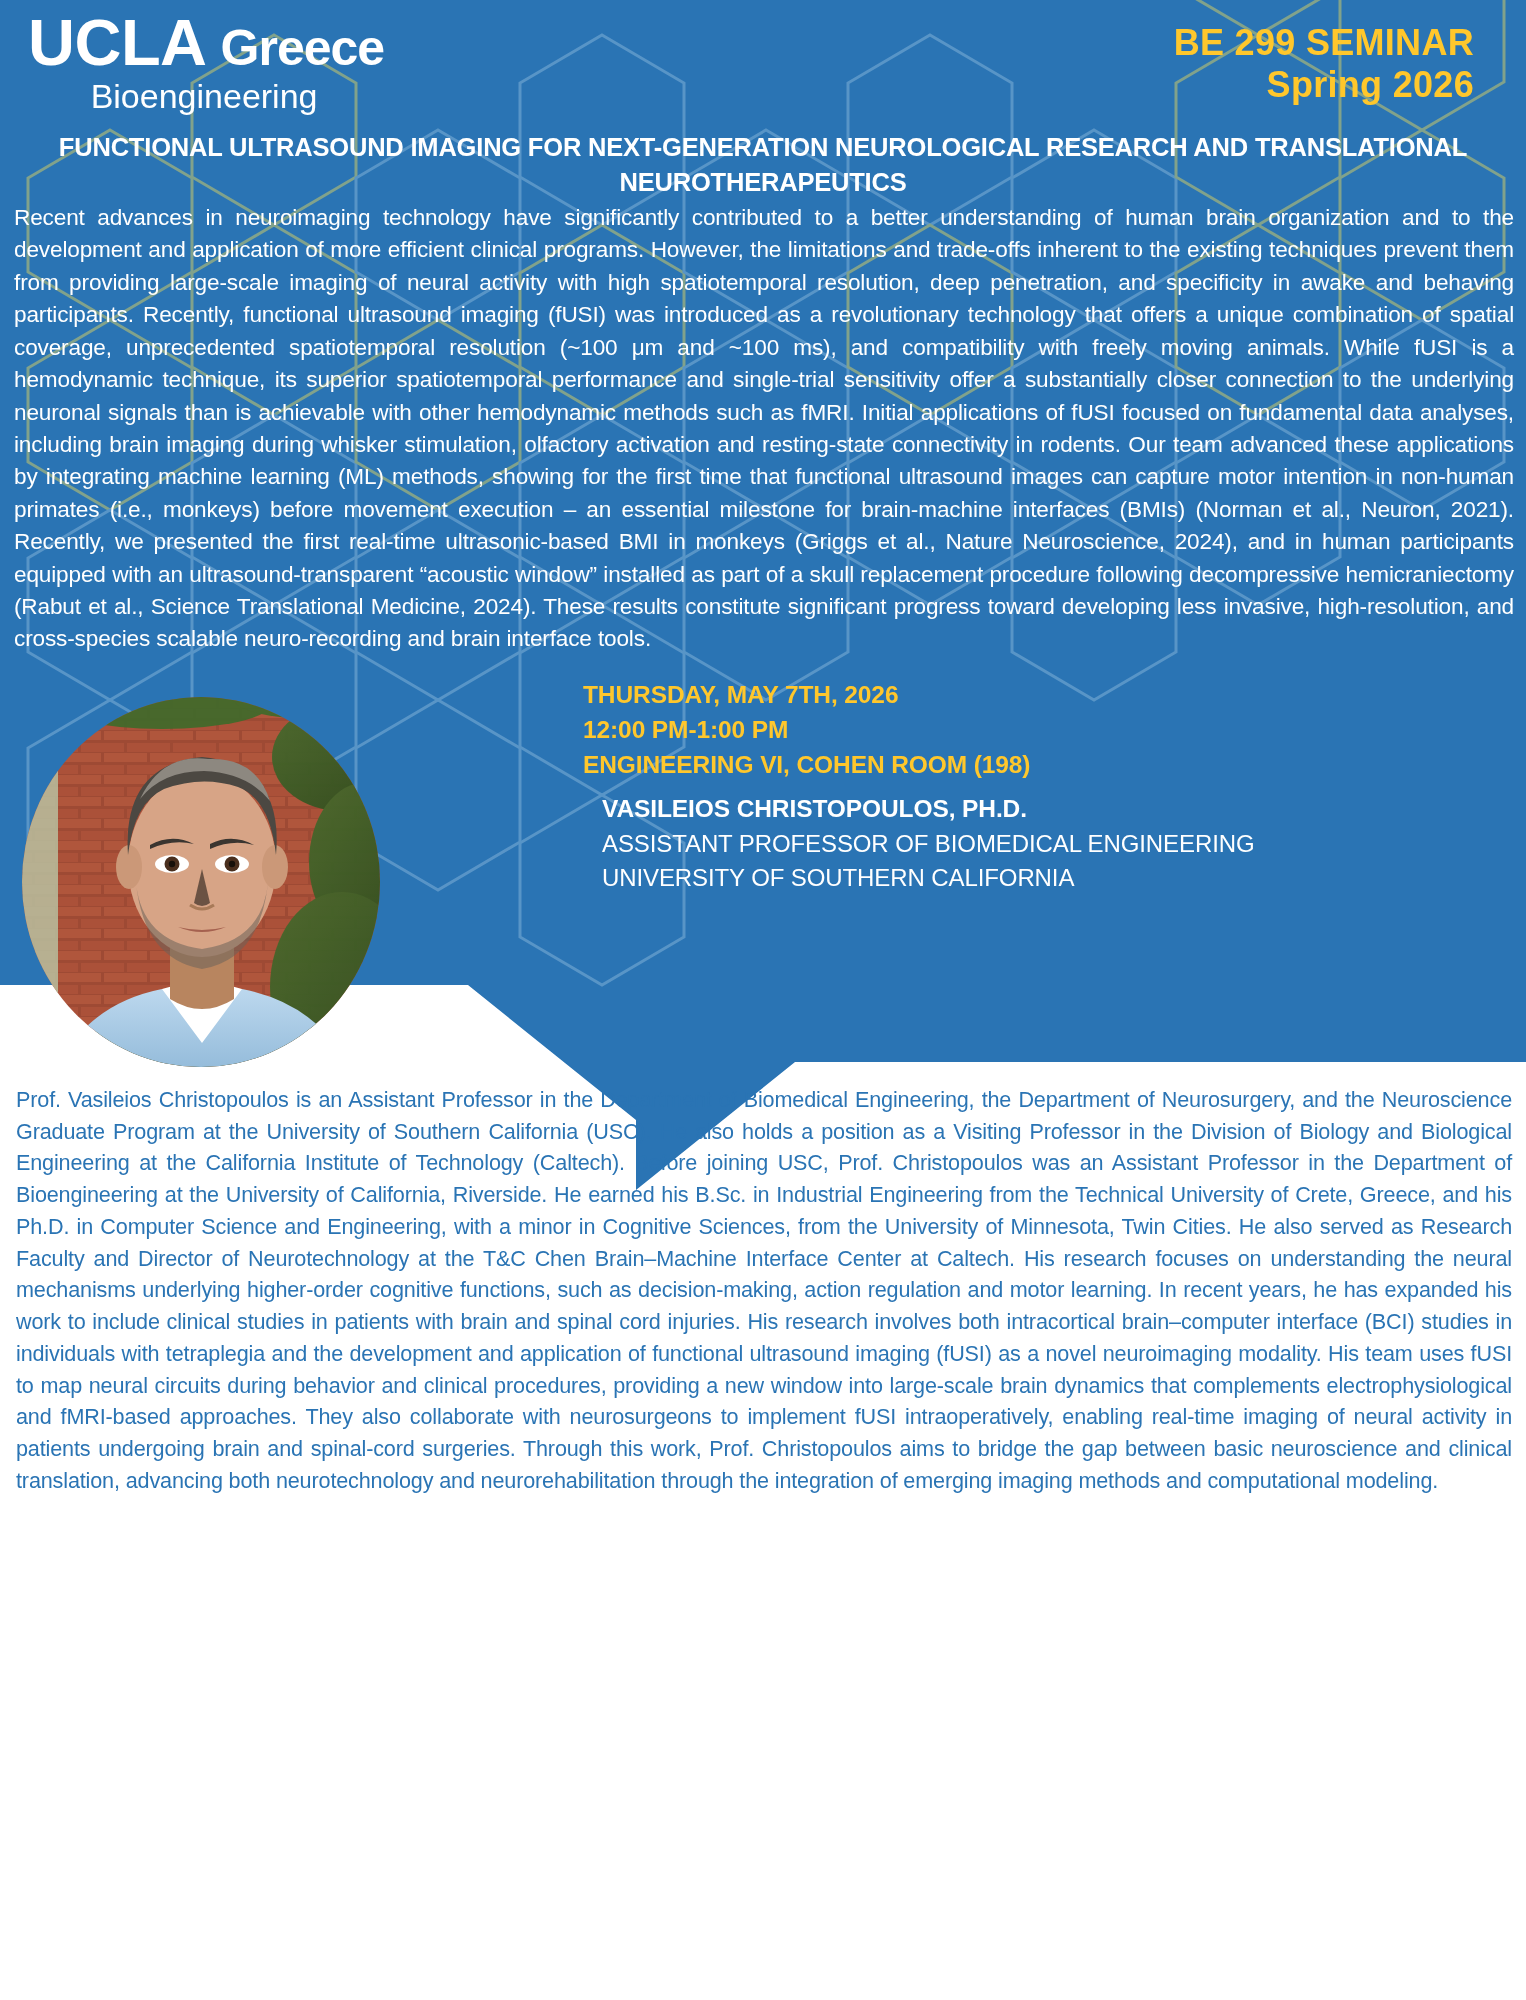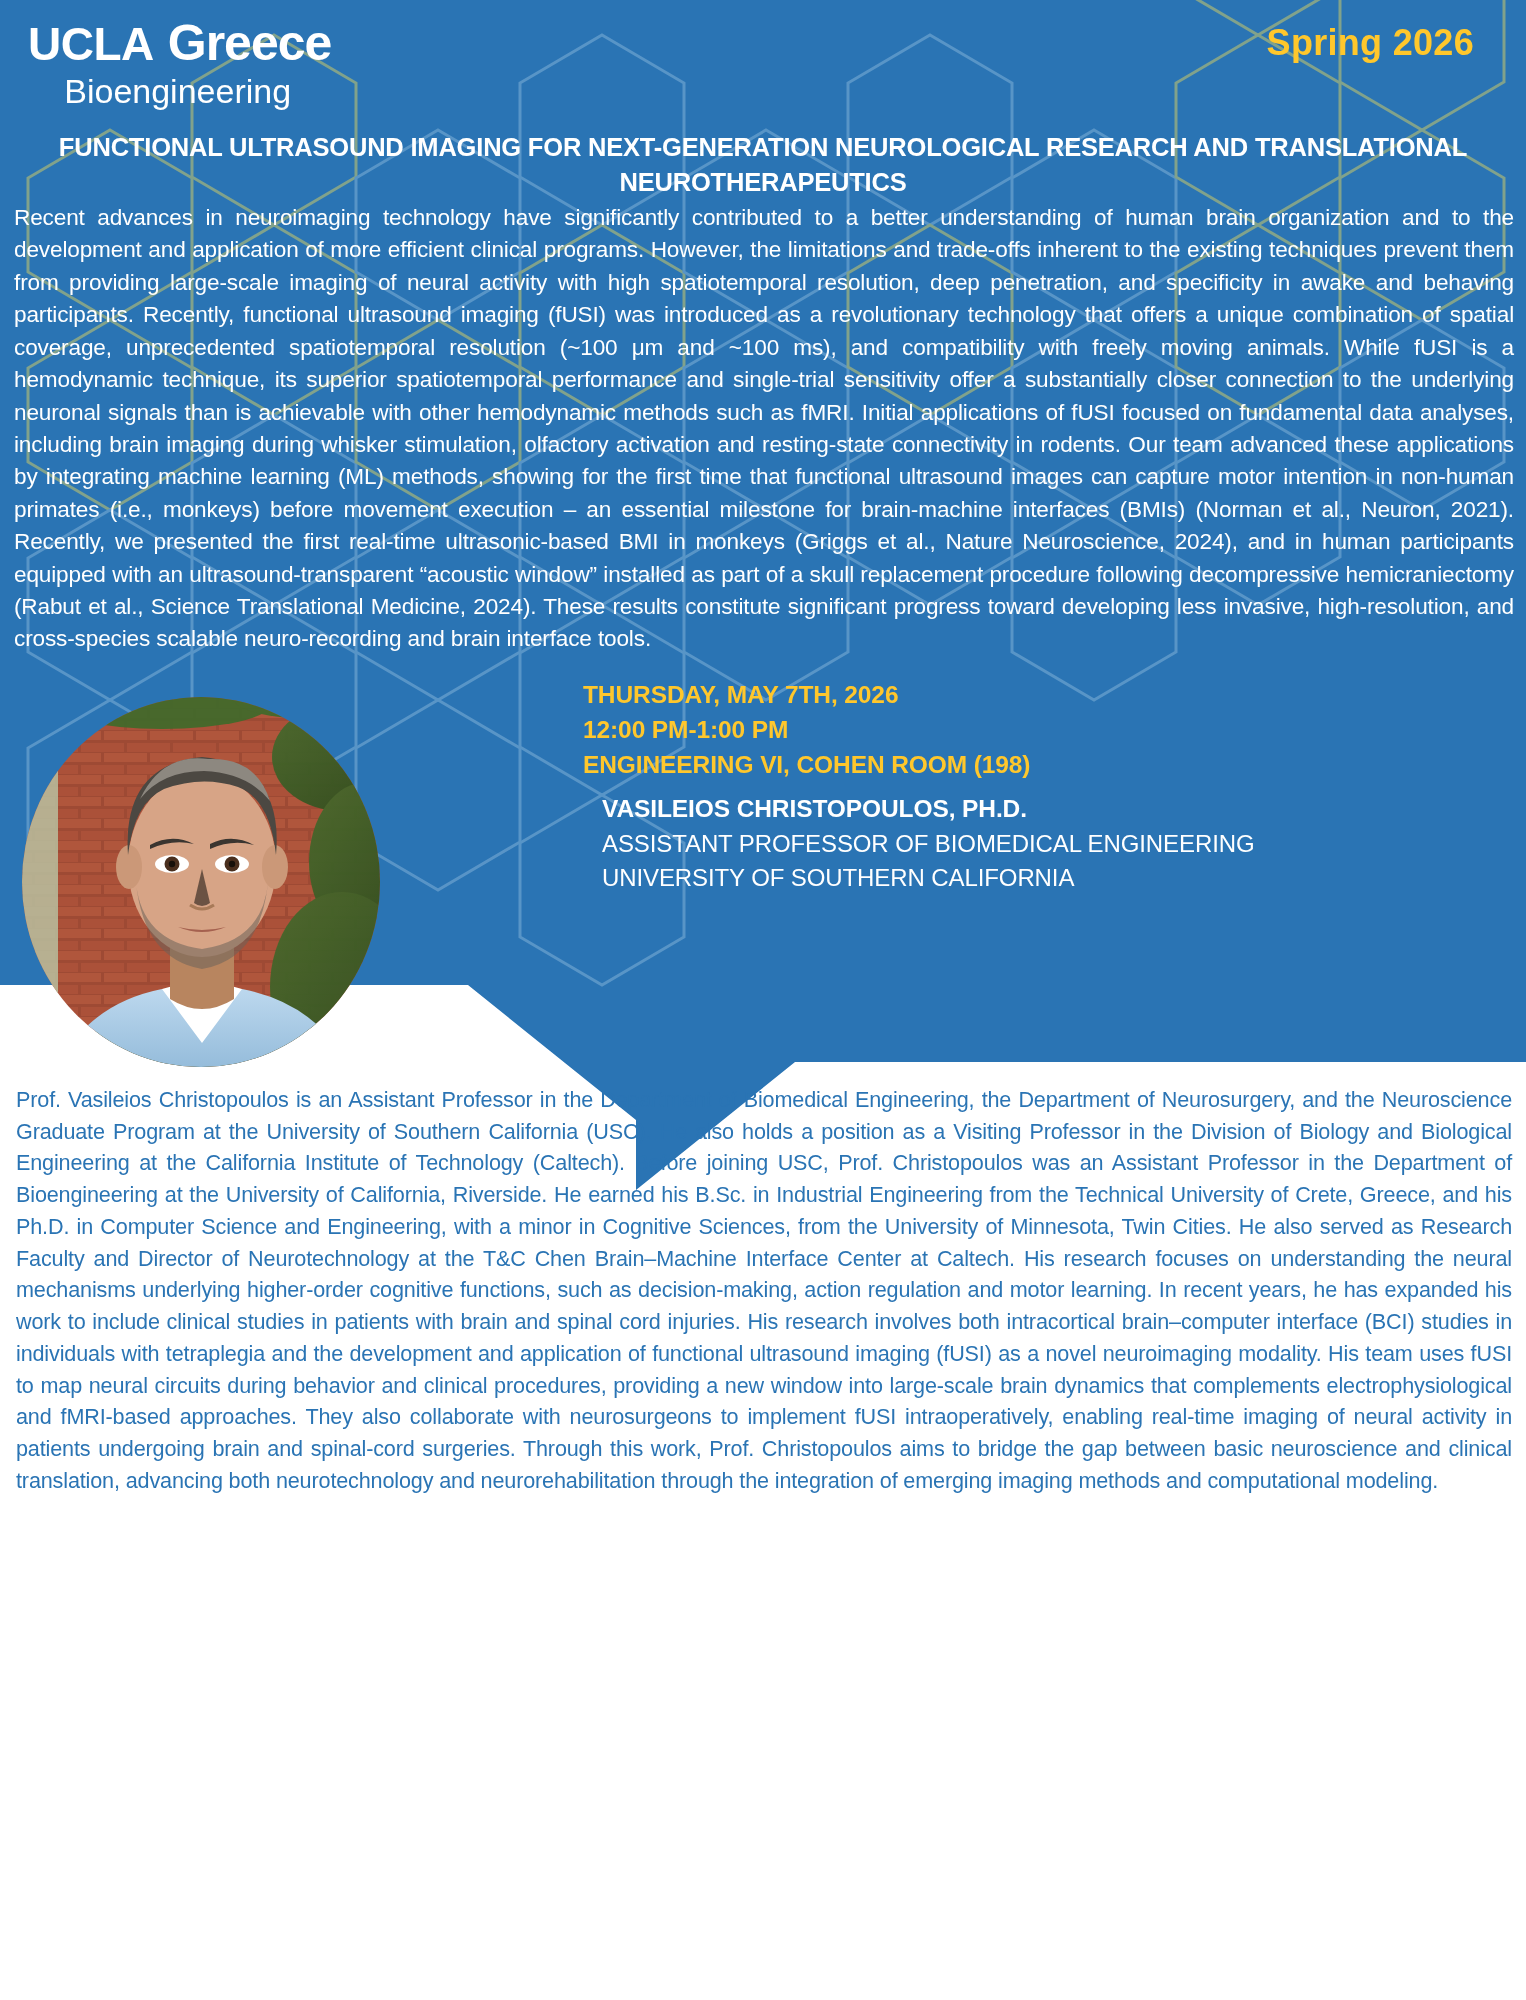--- a/index.html
+++ b/index.html
@@ -54,21 +54,21 @@
     color: #ffffff;
     line-height: 1;
   }
   .logo-row1 {
     font-size: 60px;
     font-weight: 700;
     letter-spacing: -1px;
     white-space: nowrap;
   }
   .logo-ucla {
-    font-size: 46px;
+    font-size: 65px;
     font-weight: 700;
     letter-spacing: -0.5px;
   }
   .logo-samueli {
     font-size: 50px;
     font-weight: 700;
     margin-left: 14px;
   }
   .logo-row2 {
     font-size: 34px;
@@ -230,20 +230,21 @@
   </div>
 
   <div class="logo-block">
     <div class="logo-row1">
       <span class="logo-ucla">UCLA</span><span class="logo-samueli">Greece</span>
     </div>
     <div class="logo-row2">Bioengineering</div>
   </div>
 
   <div class="seminar-block">
+    <div class="seminar-line1">BE 299 SEMINAR</div>
     <div class="seminar-line2">Spring 2026</div>
   </div>
 
   <div class="talk-title">FUNCTIONAL ULTRASOUND IMAGING FOR NEXT-GENERATION NEUROLOGICAL RESEARCH AND TRANSLATIONAL NEUROTHERAPEUTICS</div>
 
   <div class="abstract">Recent advances in neuroimaging technology have significantly contributed to a better understanding of human brain organization and to the development and application of more efficient clinical programs. However, the limitations and trade-offs inherent to the existing techniques prevent them from providing large-scale imaging of neural activity with high spatiotemporal resolution, deep penetration, and specificity in awake and behaving participants. Recently, functional ultrasound imaging (fUSI) was introduced as a revolutionary technology that offers a unique combination of spatial coverage, unprecedented spatiotemporal resolution (~100 μm and ~100 ms), and compatibility with freely moving animals. While fUSI is a hemodynamic technique, its superior spatiotemporal performance and single-trial sensitivity offer a substantially closer connection to the underlying neuronal signals than is achievable with other hemodynamic methods such as fMRI. Initial applications of fUSI focused on fundamental data analyses, including brain imaging during whisker stimulation, olfactory activation and resting-state connectivity in rodents. Our team advanced these applications by integrating machine learning (ML) methods, showing for the first time that functional ultrasound images can capture motor intention in non-human primates (i.e., monkeys) before movement execution – an essential milestone for brain-machine interfaces (BMIs) (Norman et al., Neuron, 2021). Recently, we presented the first real-time ultrasonic-based BMI in monkeys (Griggs et al., Nature Neuroscience, 2024), and in human participants equipped with an ultrasound-transparent “acoustic window” installed as part of a skull replacement procedure following decompressive hemicraniectomy (Rabut et al., Science Translational Medicine, 2024). These results constitute significant progress toward developing less invasive, high-resolution, and cross-species scalable neuro-recording and brain interface tools.</div>
 
   <div class="photo-frame">
     <svg class="photo-inner" viewBox="0 0 378 392" preserveAspectRatio="xMidYMid slice">
       <defs>

